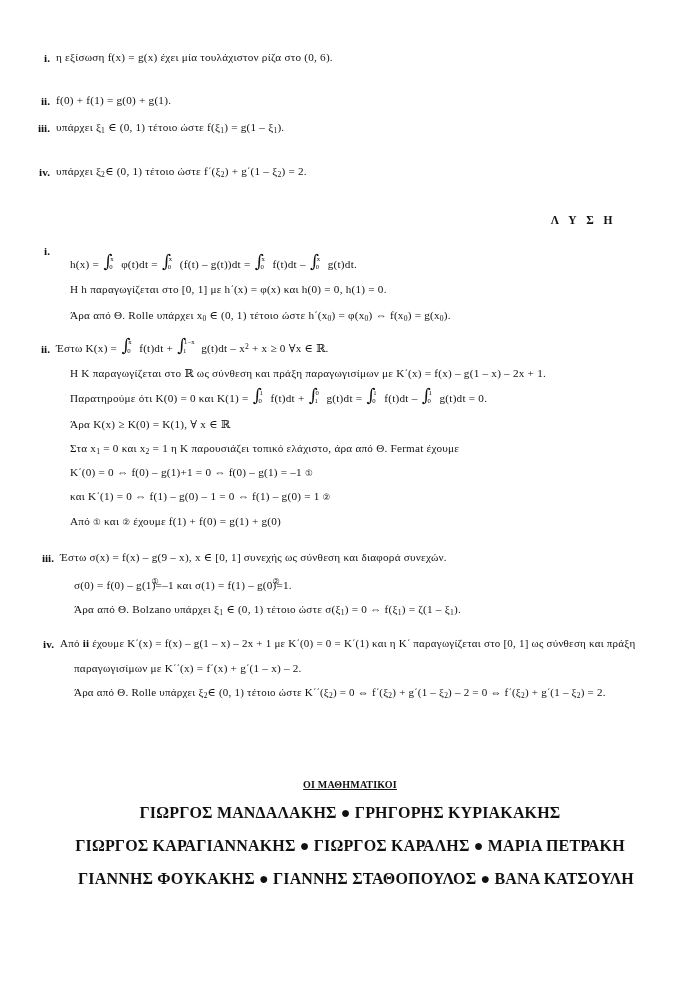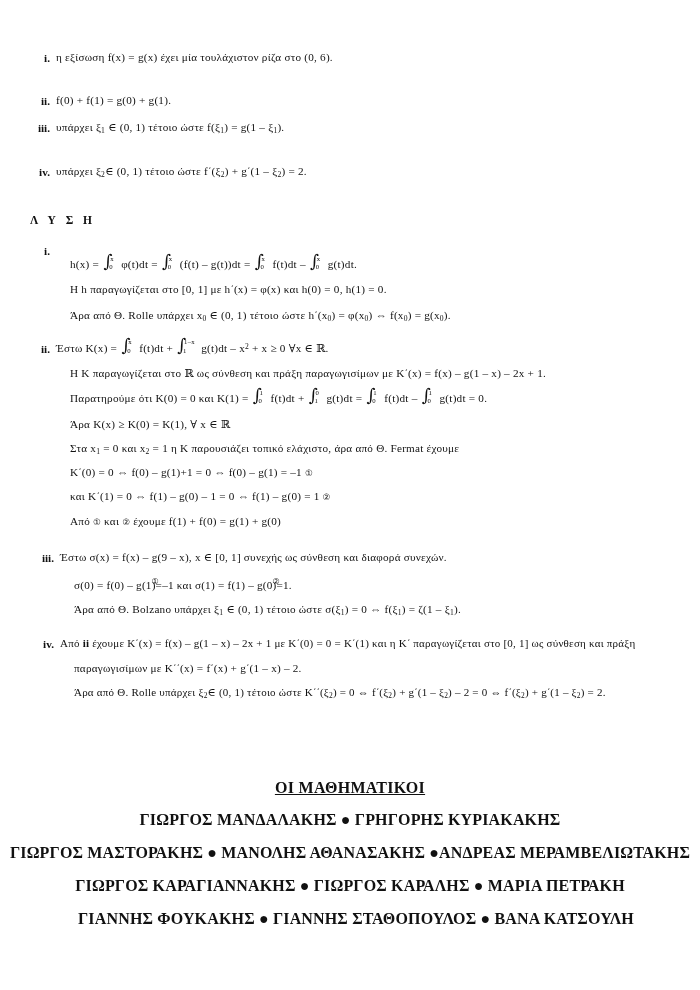--- a/index.html
+++ b/index.html
@@ -49,21 +49,21 @@
 
   
   .q-block { margin-bottom: 0; }
   .q-i   { margin-top: 0px; }
   .q-ii  { margin-top: 31px; }
   .q-iii { margin-top: 15px; }
   .q-iv  { margin-top: 32px; }
 
   
   .lysi {
-    text-align: left;
+    text-align: right;
     font-weight: bold;
     font-size: 11.5px;
     letter-spacing: 0.30em;
     margin-top: 36px;
     margin-bottom: 0px;
     padding-right: 40px;
   }
 
   
   .sol-sec { margin-top: 19px; }
@@ -138,21 +138,21 @@
   
   .footer {
     position: absolute;
     left: 0;
     right: 0;
     top: 779px;
     text-align: center;
   }
   .footer-title {
     font-weight: bold;
-    font-size: 16px;
+    font-size: 10px;
     text-decoration: underline;
     letter-spacing: 0.02em;
     margin-bottom: 14px;
   }
   .footer-line {
     font-weight: bold;
     font-size: 16px;
     letter-spacing: 0.01em;
     margin-bottom: 15px;
     white-space: nowrap;
@@ -276,18 +276,17 @@
       </div>
       <div class="ln sub tight2" style="font-size:11px">
         Άρα από Θ. Rolle υπάρχει ξ<sub>2</sub>∈ (0, 1) τέτοιο ώστε K<span class="prime">΄΄</span>(ξ<sub>2</sub>) = 0  ⇔ f<span class="prime">΄</span>(ξ<sub>2</sub>) + g<span class="prime">΄</span>(1 – ξ<sub>2</sub>) – 2 = 0 ⇔ f<span class="prime">΄</span>(ξ<sub>2</sub>) + g<span class="prime">΄</span>(1 – ξ<sub>2</sub>) = 2.
       </div>
     </div>
   </div>
 
   <div class="footer">
     <div class="footer-title">ΟΙ ΜΑΘΗΜΑΤΙΚΟΙ</div>
     <div class="footer-line">ΓΙΩΡΓΟΣ ΜΑΝΔΑΛΑΚΗΣ ● ΓΡΗΓΟΡΗΣ ΚΥΡΙΑΚΑΚΗΣ</div>
-    <div class="footer-line">ΓΙΩΡΓΟΣ ΜΑΣΤΟΡΑΚΗΣ ● ΜΑΝΟΛΗΣ ΑΘΑΝΑΣΑΚΗΣ ●ΑΝΔΡΕΑΣ ΜΕΡΑΜΒΕΛΙΩΤΑΚΗΣ</div>
     <div class="footer-line">ΓΙΩΡΓΟΣ ΚΑΡΑΓΙΑΝΝΑΚΗΣ ● ΓΙΩΡΓΟΣ ΚΑΡΑΛΗΣ ● ΜΑΡΙΑ ΠΕΤΡΑΚΗ</div>
     <div class="footer-line">ΓΙΑΝΝΗΣ ΦΟΥΚΑΚΗΣ ● ΓΙΑΝΝΗΣ ΣΤΑΘΟΠΟΥΛΟΣ ● ΒΑΝΑ ΚΑΤΣΟΥΛΗ</div>
   </div>
 
 </div>
 
 </body></html>

